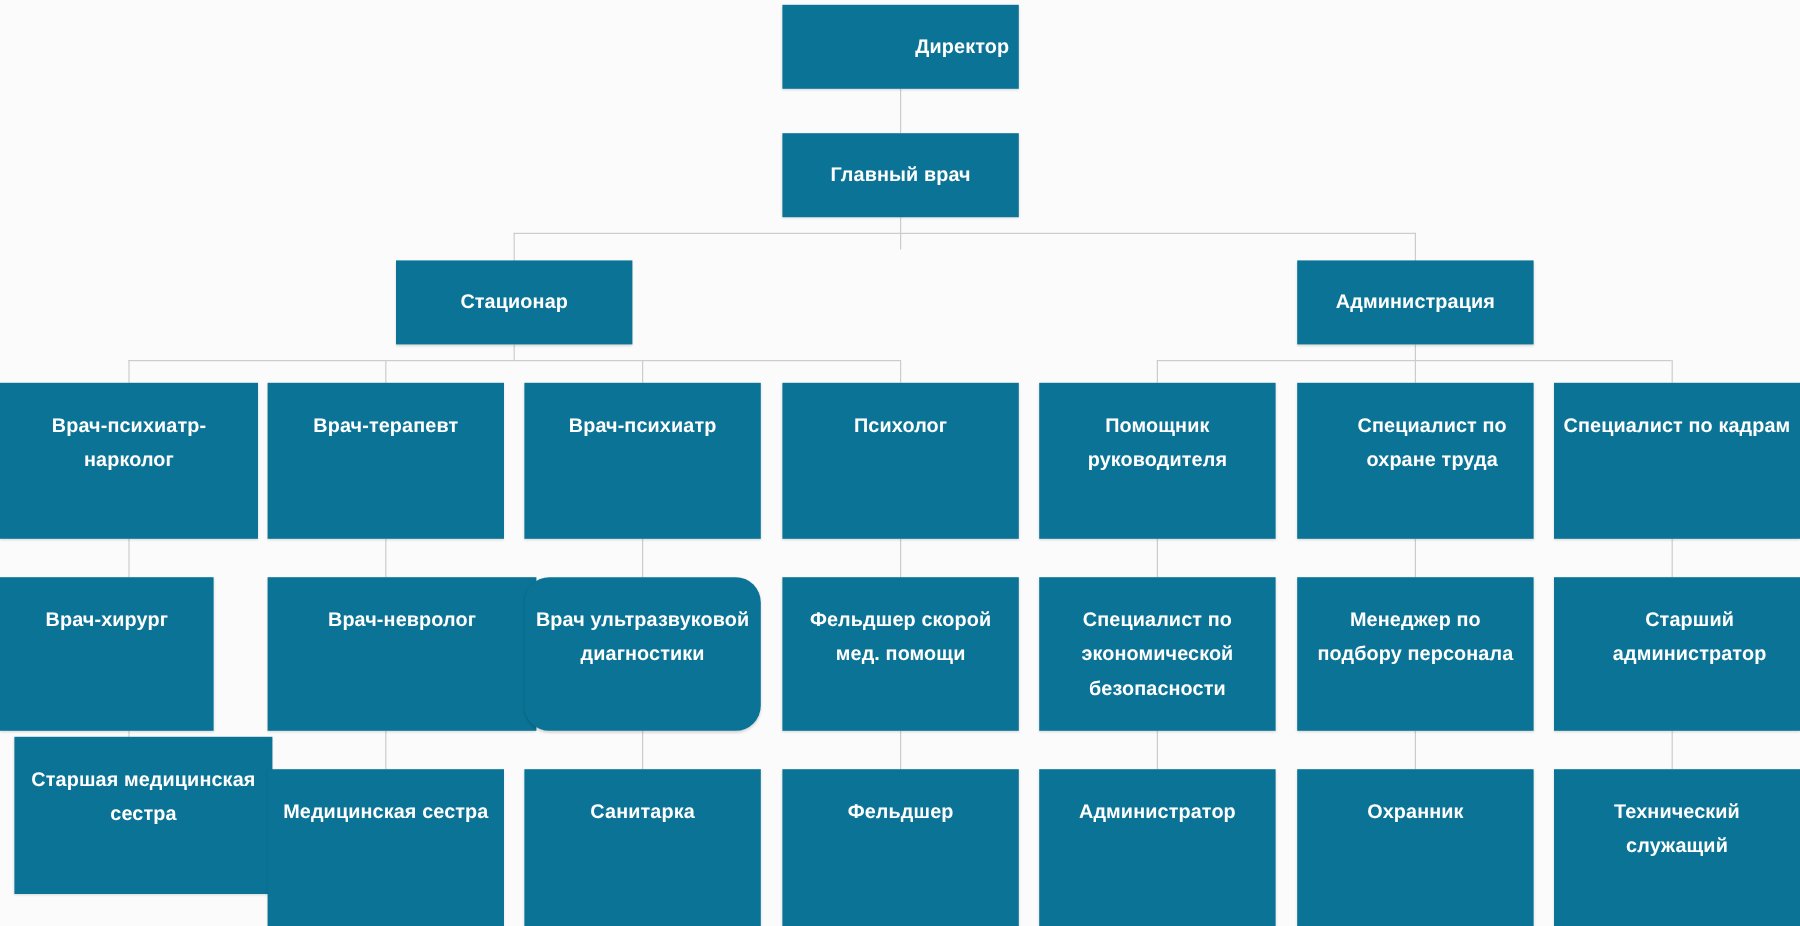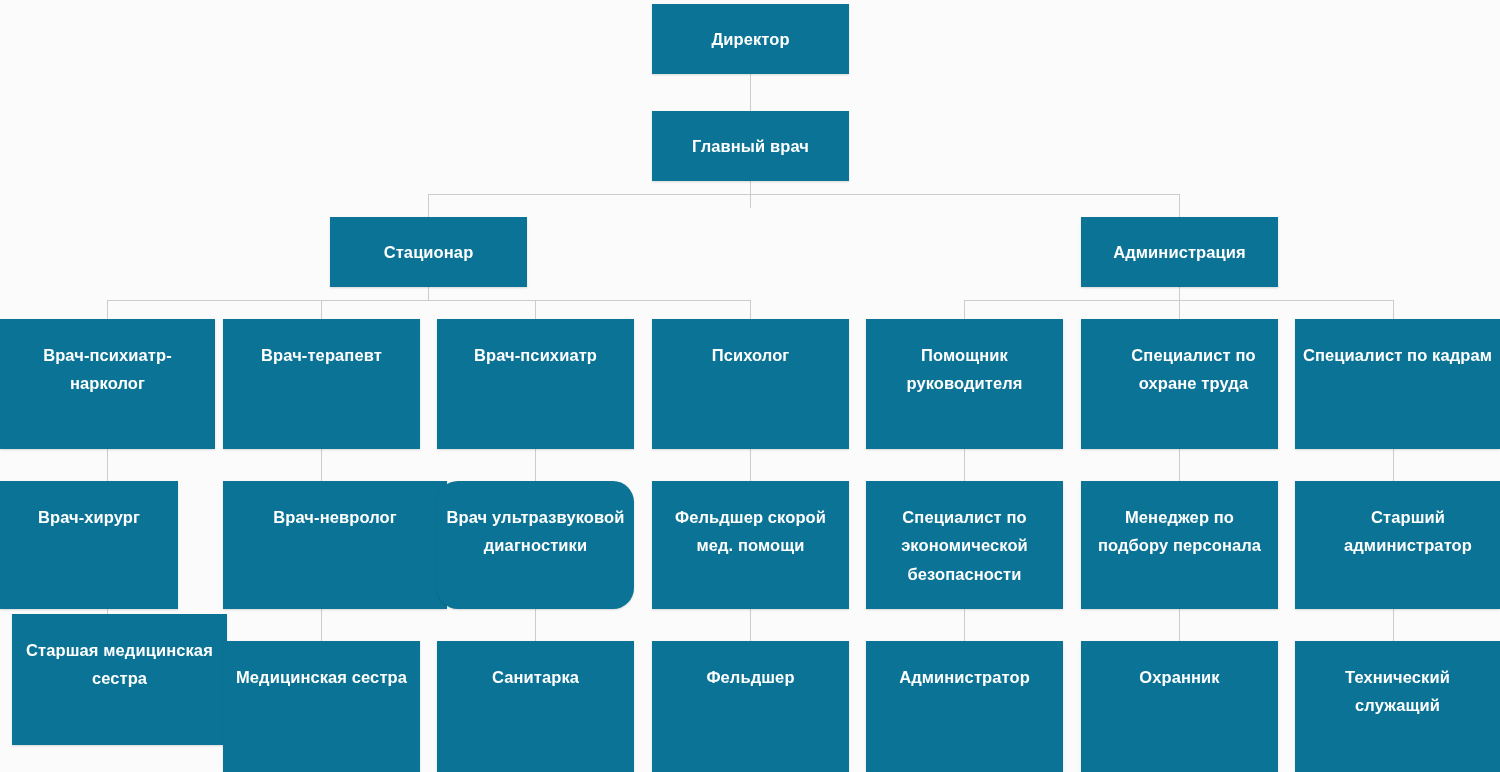--- a/index.html
+++ b/index.html
@@ -86,21 +86,21 @@
   <div class="connector v" style="left:1393px; top:449px; height:32px;"></div>
 
   <div class="connector v" style="left:107px; top:609px; height:32px;"></div>
   <div class="connector v" style="left:321px; top:609px; height:32px;"></div>
   <div class="connector v" style="left:535px; top:609px; height:32px;"></div>
   <div class="connector v" style="left:750px; top:609px; height:32px;"></div>
   <div class="connector v" style="left:964px; top:609px; height:32px;"></div>
   <div class="connector v" style="left:1179px; top:609px; height:32px;"></div>
   <div class="connector v" style="left:1393px; top:609px; height:32px;"></div>
 
-  <div class="node row-top" style="left:652px; top:4px; width:197px; height:70px;">
+  <div class="node row-top" style="left:652px; top:4px; width:197px; height:70px;justify-content:flex-end;">
     <span>Директор</span>
   </div>
 
   <div class="node row-top" style="left:652px; top:111px; width:197px; height:70px;">
     <span>Главный врач</span>
   </div>
 
   <div class="node row-top" style="left:330px; top:217px; width:197px; height:70px;">
     <span>Стационар</span>
   </div>

